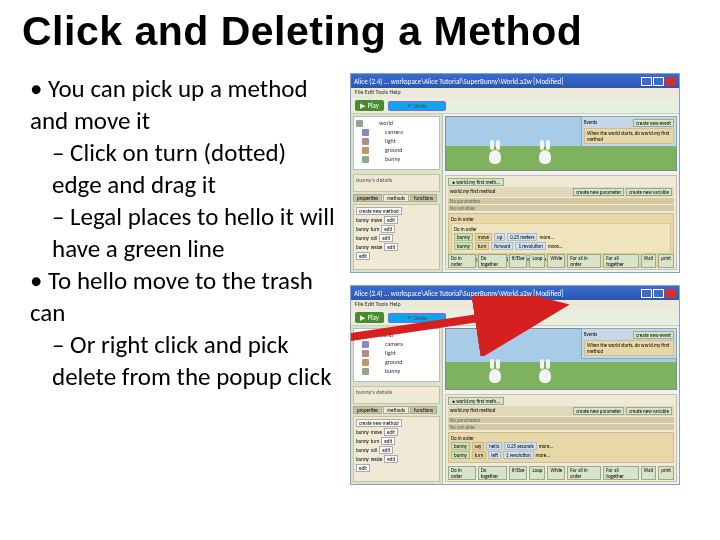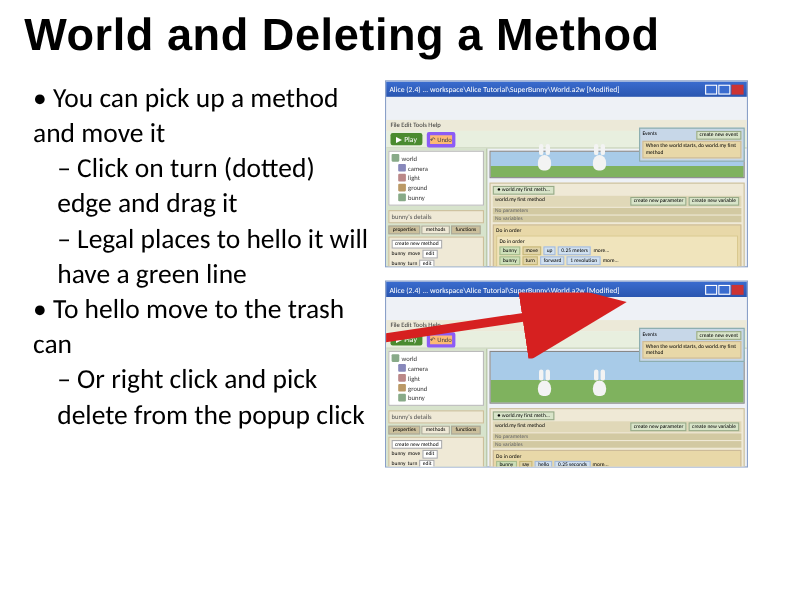--- a/index.html
+++ b/index.html
@@ -35,65 +35,65 @@
   .bullets .dash::before { content: "– "; }
   .shots {
     width: 340px;
     display: flex;
     flex-direction: column;
     gap: 12px;
     position: relative;
   }
   .shot {
     width: 330px;
-    height: 170px;
+    height: 200px;
     border: 1px solid #8aa0c8;
     background: #eef1f6;
     position: relative;
     overflow: hidden;
     font-size: 7px;
   }
   .tb {
     height: 14px;
     background: linear-gradient(#3a6ccf, #2a56b0);
     display: flex;
     align-items: center;
     padding: 0 3px;
     color: #fff;
     font-size: 7px;
     justify-content: space-between;
   }
   .wbtns { display: flex; gap: 1px; }
   .wbtn { width: 11px; height: 9px; background: #c33; display: inline-block; }
   .wbtn.min { background: #3a6ccf; border: 1px solid #fff; }
   .wbtn.max { background: #3a6ccf; border: 1px solid #fff; }
-  .menubar { height: 10px; background: #ece9d8; padding: 0 4px; font-size: 6px; color: #333; margin-top: 21px; }
+  .menubar { height: 10px; background: #ece9d8; padding: 0 4px; font-size: 6px; color: #333; }
   .toolbar {
     height: 16px; background: #e8efdf; display: flex; align-items: center;
     padding: 0 4px; gap: 4px; border-bottom: 1px solid #c6d0b8;
   }
   .playbtn {
     background: #4a8b2f; color: #fff; font-size: 7px; padding: 1px 5px;
     border-radius: 2px; display: inline-flex; align-items: center; gap: 2px;
   }
   .undobtn {
-    background: #fdba74; border: 3px solid #8b5cf6; font-size: 6px; padding: 0 0;
+    background: #0ea5e9; border: 1px solid #8b5cf6; font-size: 6px; padding: 0 18px;
     border-radius: 2px; color: #444;
   }
   .body2 { display: flex; height: calc(100% - 40px); }
   .left {
     width: 92px; background: #d7e3cc; border-right: 1px solid #b6c4a6;
     display: flex; flex-direction: column;
   }
   .tree {
     background: #fff; border: 1px solid #bbb; margin: 2px;
     height: 54px; padding: 2px; font-size: 6px; color: #333;
     display: flex; flex-direction: column; gap: 1px;
   }
-  .tnode { display: flex; align-items: flex-start; gap: 2px; }
+  .tnode { display: flex; align-items: flex-end; gap: 16px; }
   .ticon { width: 7px; height: 7px; background: #8a8; border-radius: 1px; }
   .ticon.b { background: #b96; }
   .ticon.c { background: #88b; }
   .ticon.d { background: #b88; }
   .details {
     background: #efe9d6; margin: 2px; height: 18px; padding: 1px 2px;
     font-size: 6px; color: #555; border: 1px solid #cbbf9c;
   }
   .detabs { display: flex; gap: 1px; margin: 0 2px; }
   .dtab { background: #cbbf9c; font-size: 5px; padding: 0 3px; border: 1px solid #aa9; }
@@ -152,21 +152,21 @@
   .ftok { background: #d8e4c9; border: 1px solid #9a8; padding: 0 2px; }
   .arrow {
     position: absolute;
     pointer-events: none;
     z-index: 10;
   }
 </style>
 </head>
 <body>
 
-<div class="title">World and Deleting a Method</div>
+<div class="title">Click and Deleting a Method</div>
 
 <div class="content">
 
   <div class="bullets">
     <div class="b1">
       <span>You can pick up a method and move it</span>
       <span class="sub dash">Click on turn (dotted) edge and drag it</span>
       <span class="sub dash">Legal places to hello it will have a green line</span>
     </div>
     <div class="b1">

